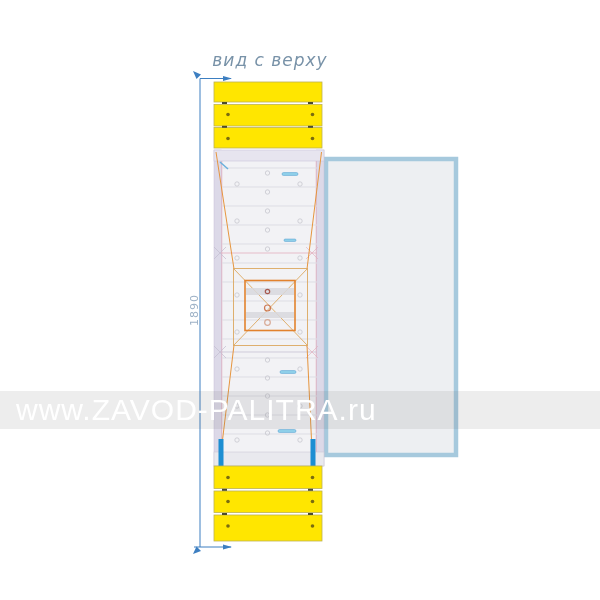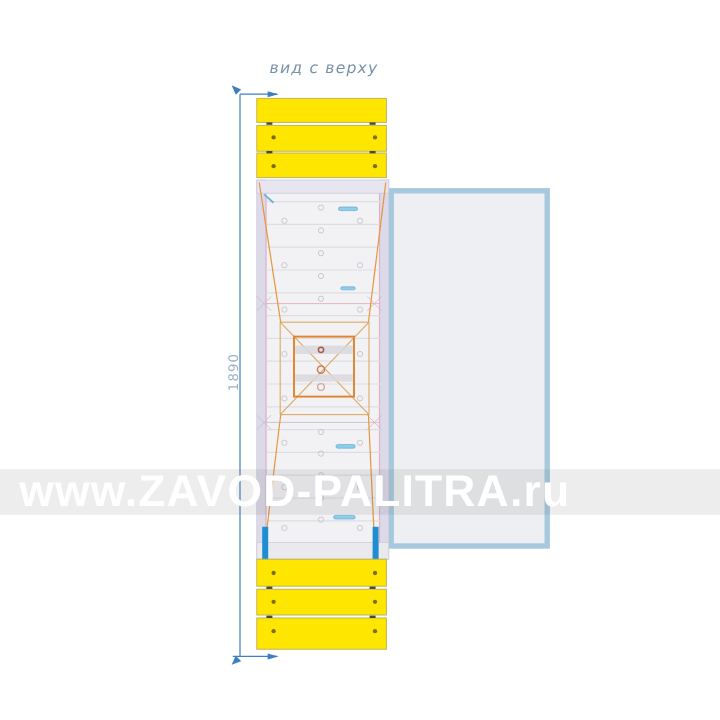--- a/index.html
+++ b/index.html
@@ -1,28 +1,28 @@
 <!DOCTYPE html>
 <html><head>
 <meta charset="utf-8">
 <style>
   html,body{margin:0;padding:0;background:#ffffff;}
   .stage{position:relative;width:600px;height:600px;background:#ffffff;overflow:hidden;
          font-family:"Liberation Sans", sans-serif;}
   .view-title{position:absolute;left:205px;top:50px;width:130px;text-align:center;
               font-family:"DejaVu Sans", sans-serif;font-style:italic;
-              font-size:13px;letter-spacing:1px;color:#7892a8;}
+              font-size:17px;letter-spacing:1px;color:#7892a8;}
   .dim-label{position:absolute;left:175px;top:303px;width:40px;height:14px;text-align:center;
              font-size:11px;color:#9db1c6;transform:rotate(-90deg);
              font-family:"DejaVu Sans", sans-serif;letter-spacing:1px;}
   .watermark-band{position:absolute;left:0;top:391px;width:600px;height:38px;
                   background:rgba(110,110,110,0.12);z-index:30;}
   .watermark-text{position:absolute;left:16px;top:0;line-height:38px;
-                  font-family:"Liberation Sans", sans-serif;font-weight:bold;
-                  font-size:37px;letter-spacing:1px;color:#ffffff;white-space:nowrap;text-align:right;}
+                  font-family:"Liberation Sans", sans-serif;font-weight:normal;
+                  font-size:30px;letter-spacing:1px;color:#ffffff;white-space:nowrap;text-align:right;}
   svg{position:absolute;left:0;top:0;}
   
   .slat{fill:#FFE600;stroke:#bdb153;stroke-width:0.8;}
   .screw{fill:#7a6c10;}
   .edge-tick{fill:#4a4a30;}
   .dim{stroke:#3D7FC1;stroke-width:1;fill:none;}
   .dim-arrow{fill:#3D7FC1;stroke:none;}
   .lav-band{fill:#dcd9e8;stroke:#c5c0d8;stroke-width:0.5;}
   .body-int{fill:#f2f2f5;}
   .body-cap{fill:#e7e5ef;stroke:#c9c4da;stroke-width:0.6;}

